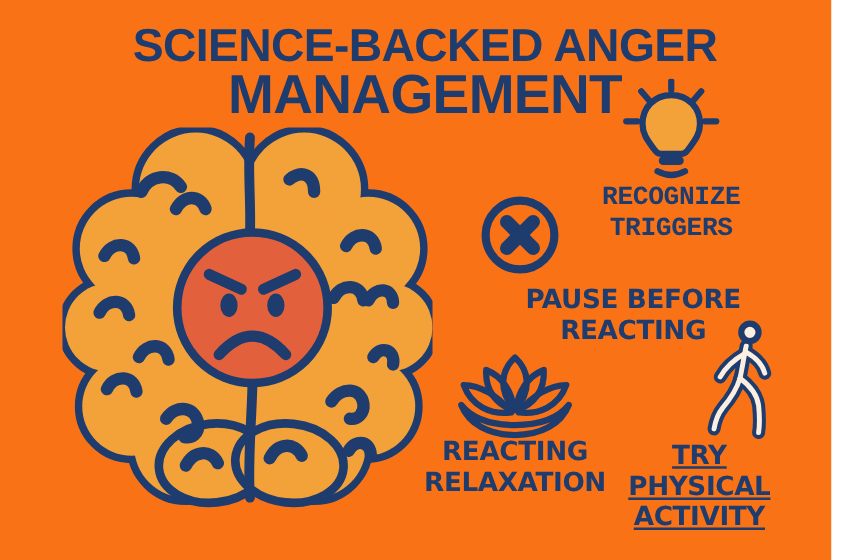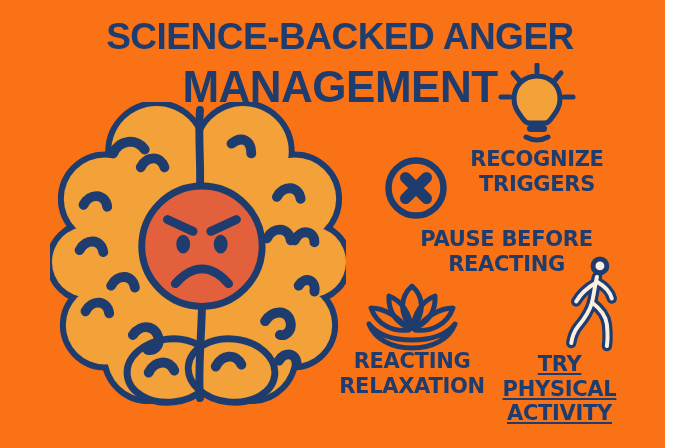--- a/index.html
+++ b/index.html
@@ -10,37 +10,37 @@
     overflow:hidden;
     font-family:"DejaVu Sans","Liberation Sans",sans-serif;
   }
   .title{
     position:absolute;left:0;width:680px;
     text-align:center;color:#1E3C6E;
     font-family:"Liberation Sans",sans-serif;
     font-weight:800;
   }
   .title-line1{top:16px;font-size:37px;letter-spacing:-0.5px;}
-  .title-line2{top:62px;font-size:44px;letter-spacing:-0.5px;}
+  .title-line2{top:51px;font-size:44px;letter-spacing:-0.5px;}
   .brain-wrap{position:absolute;left:50px;top:102px;width:296px;height:316px;}
   .tip-label{
     position:absolute;
     color:#1E3C6E;
     font-family:"DejaVu Sans",sans-serif;
     font-weight:bold;
     font-size:21px;line-height:1.17;
     text-align:center;
     letter-spacing:-0.3px;
   }
   .icon{position:absolute;}
   .icon-bulb{left:497px;top:63px;width:80px;height:84px;}
   .icon-x{left:384px;top:156px;width:64px;height:64px;}
   .icon-lotus{left:366px;top:283px;width:92px;height:68px;}
   .icon-walk{left:562px;top:256px;width:64px;height:97px;}
-  .label-recognize{left:452px;top:147px;width:170px;}
+  .label-recognize{left:452px;top:147px;width:170px;font-family:Liberation Mono, monospace;}
   .label-pause{left:404px;top:227px;width:205px;}
   .label-practice{left:328px;top:349px;width:168px;}
   .label-try{left:499px;top:352px;width:121px;text-decoration:underline;}
 </style>
 </head>
 <body>
 
 <div class="canvas">
 
   <div class="title title-line1">SCIENCE-BACKED ANGER</div>

